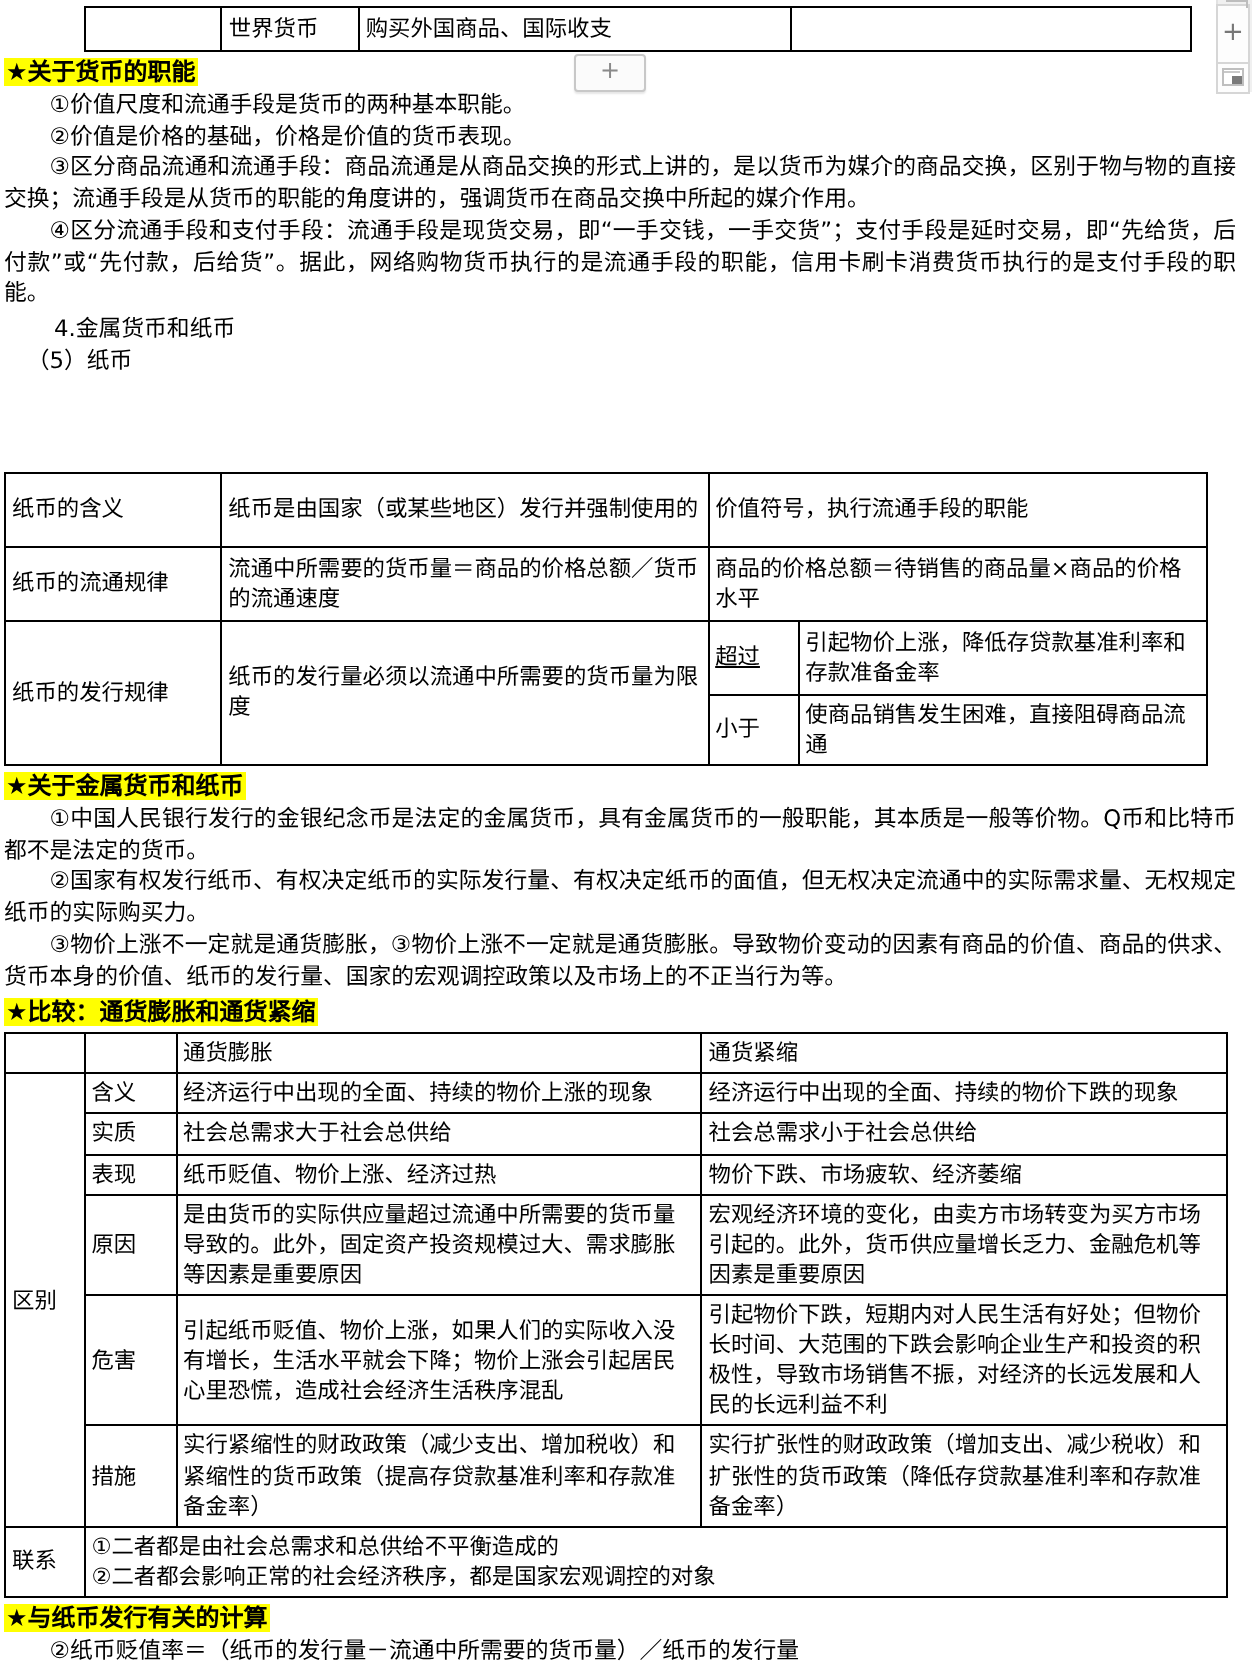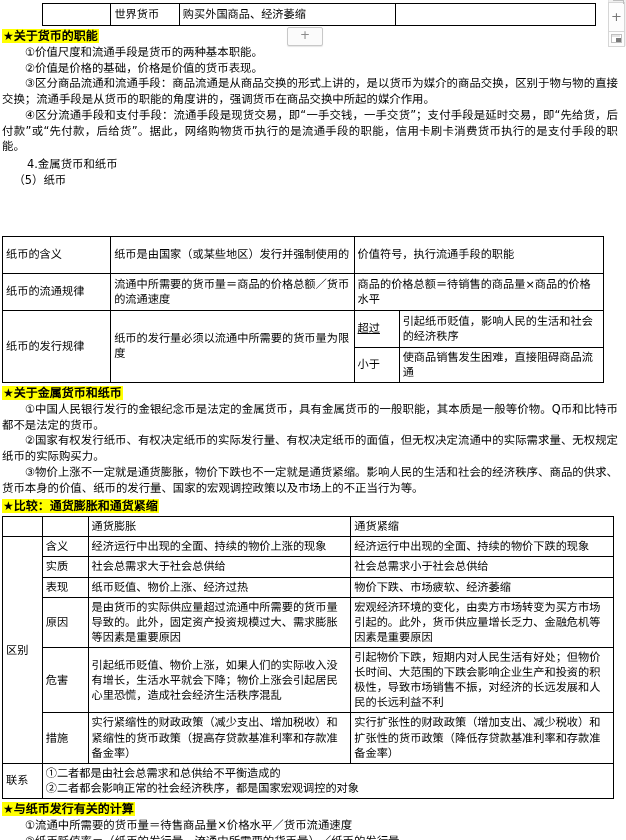--- a/index.html
+++ b/index.html
@@ -165,21 +165,21 @@
       <colgroup>
         <col style="width:24%">
         <col style="width:24%">
         <col style="width:76%">
         <col style="width:70%">
       </colgroup>
       <tbody>
         <tr>
           <td class="ctr"></td>
           <td class="ctr">世界货币</td>
-          <td class="lft">购买外国商品、经济萎缩</td>
+          <td class="lft">购买外国商品、国际收支</td>
           <td class="lft"></td>
         </tr>
       </tbody>
     </table>
   </div>
 
   <div class="block">
     <div class="heading"><span class="hl">★关于货币的职能</span></div>
     <p class="para indent2">①价值尺度和流通手段是货币的两种基本职能。</p>
     <p class="para indent2">②价值是价格的基础，价格是价值的货币表现。</p>
@@ -208,42 +208,42 @@
         </tr>
         <tr>
           <td class="ctr" style="height:32px;">纸币的流通规律</td>
           <td class="lft">流通中所需要的货币量＝商品的价格总额／货币的流通速度</td>
           <td class="lft" colspan="2">商品的价格总额＝待销售的商品量×商品的价格水平</td>
         </tr>
         <tr>
           <td class="ctr" rowspan="2">纸币的发行规律</td>
           <td class="lft" rowspan="2">纸币的发行量必须以流通中所需要的货币量为限度</td>
           <td class="ctr" style="height:32px;text-decoration:underline;">超过</td>
-          <td class="lft">引起纸币贬值，影响人民的生活和社会的经济秩序</td>
+          <td class="lft">引起物价上涨，降低存贷款基准利率和存款准备金率</td>
         </tr>
         <tr>
           <td class="ctr" style="height:21px;">小于</td>
           <td class="lft">使商品销售发生困难，直接阻碍商品流通</td>
         </tr>
       </tbody>
     </table>
   </div>
 
   <div class="block">
     <div class="heading"><span class="hl">★关于金属货币和纸币</span></div>
     <p class="para indent2">①中国人民银行发行的金银纪念币是法定的金属货币，具有金属货币的一般职能，其本质是一般等价物。Q币和比特币都不是法定的货币。</p>
     <p class="para indent2">②国家有权发行纸币、有权决定纸币的实际发行量、有权决定纸币的面值，但无权决定流通中的实际需求量、无权规定纸币的实际购买力。</p>
-    <p class="para indent2">③物价上涨不一定就是通货膨胀，物价下跌也不一定就是通货紧缩。影响人民的生活和社会的经济秩序、商品的供求、货币本身的价值、纸币的发行量、国家的宏观调控政策以及市场上的不正当行为等。</p>
+    <p class="para indent2">③物价上涨不一定就是通货膨胀，③物价上涨不一定就是通货膨胀。导致物价变动的因素有商品的价值、商品的供求、货币本身的价值、纸币的发行量、国家的宏观调控政策以及市场上的不正当行为等。</p>
   </div>
 
   <div class="block">
     <div class="heading"><span class="hl">★比较：通货膨胀和通货紧缩</span></div>
   </div>
 
-  <div style="margin-right:4px;font-family:Liberation Serif, serif;">
+  <div style="margin-right:4px;">
     <table class="doc">
       <colgroup>
         <col style="width:6.5%">
         <col style="width:7.5%">
         <col style="width:43%">
         <col style="width:43%">
       </colgroup>
       <tbody>
         <tr>
           <td class="ctr"></td>
@@ -288,17 +288,16 @@
             <div>①二者都是由社会总需求和总供给不平衡造成的</div>
             <div>②二者都会影响正常的社会经济秩序，都是国家宏观调控的对象</div>
           </td>
         </tr>
       </tbody>
     </table>
   </div>
 
   <div class="block">
     <div class="heading"><span class="hl">★与纸币发行有关的计算</span></div>
-    <p class="para indent2">①流通中所需要的货币量＝待售商品量×价格水平／货币流通速度</p>
     <p class="para indent2">②纸币贬值率＝（纸币的发行量－流通中所需要的货币量）／纸币的发行量</p>
   </div>
 
 </div>
 
 </body></html>

